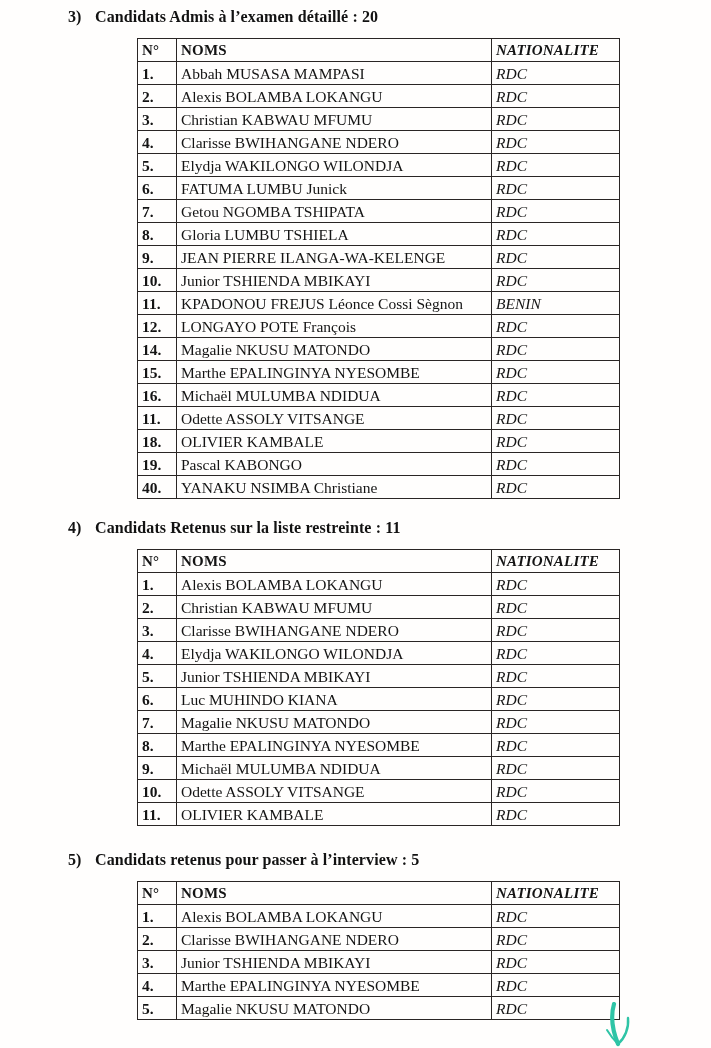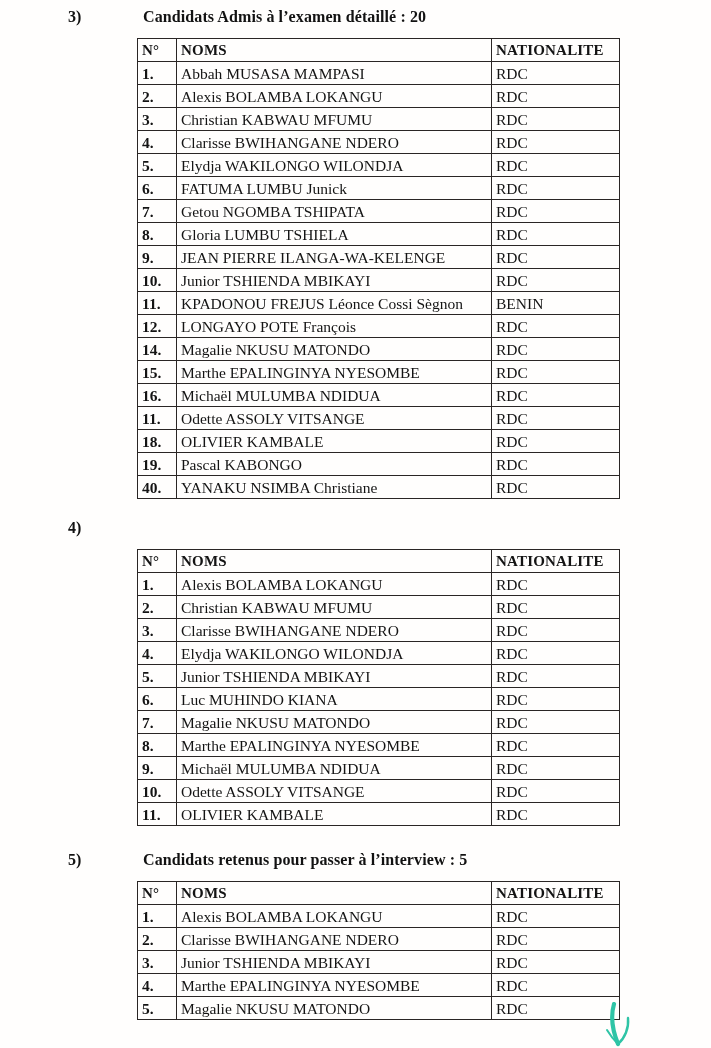--- a/index.html
+++ b/index.html
@@ -22,39 +22,39 @@
   .heading {
     display: flex;
     align-items: baseline;
     margin-left: 68px;
     font-weight: bold;
     font-size: 16px;
     letter-spacing: 0.1px;
     color: #121212;
   }
   .heading .hnum { width: 27px; flex: 0 0 auto; }
-  .heading .htitle { display: inline-block; margin-left: 48px; }
+  .heading .htitle { display: inline-block; }
   table.ctable {
     border-collapse: collapse;
     table-layout: fixed;
     width: 471px;
     margin: 12px 0 0 137px;
   }
   table.ctable th, table.ctable td {
     border: 1.6px solid #2a2625;
     font-size: 15.5px;
     line-height: 19px;
     padding: 1px 4px 1px 4px;
     height: 20px;
     overflow: hidden;
     vertical-align: middle;
   }
   th.col-num, td.col-num { width: 30px; }
   th.col-name, td.col-name { width: 306px; }
-  th.col-nat, td.col-nat { width: 119px; }
+  th.col-nat, td.col-nat { width: 119px; font-style: italic; }
   table.ctable th {
     font-weight: bold;
     text-align: left;
     padding-left: 4px;
     font-size: 15px;
     letter-spacing: 0.2px;
   }
   th.col-nat { text-align: left; padding-left: 5px; }
   td.col-num {
     font-weight: bold;
@@ -206,20 +206,21 @@
     <td class="col-name">YANAKU NSIMBA Christiane</td>
     <td class="col-nat">RDC</td>
   </tr>
 </tbody>
     </table>
   </section>
 
   <section class="section sec-gap-1">
     <div class="heading">
       <span class="hnum">4)</span>
+      <span class="htitle">Candidats Retenus sur la liste restreinte : 11</span>
     </div>
     <table class="ctable">
       <thead>
         <tr>
           <th class="col-num">N°</th>
           <th class="col-name">NOMS</th>
           <th class="col-nat">NATIONALITE</th>
         </tr>
       </thead>
       <tbody>

